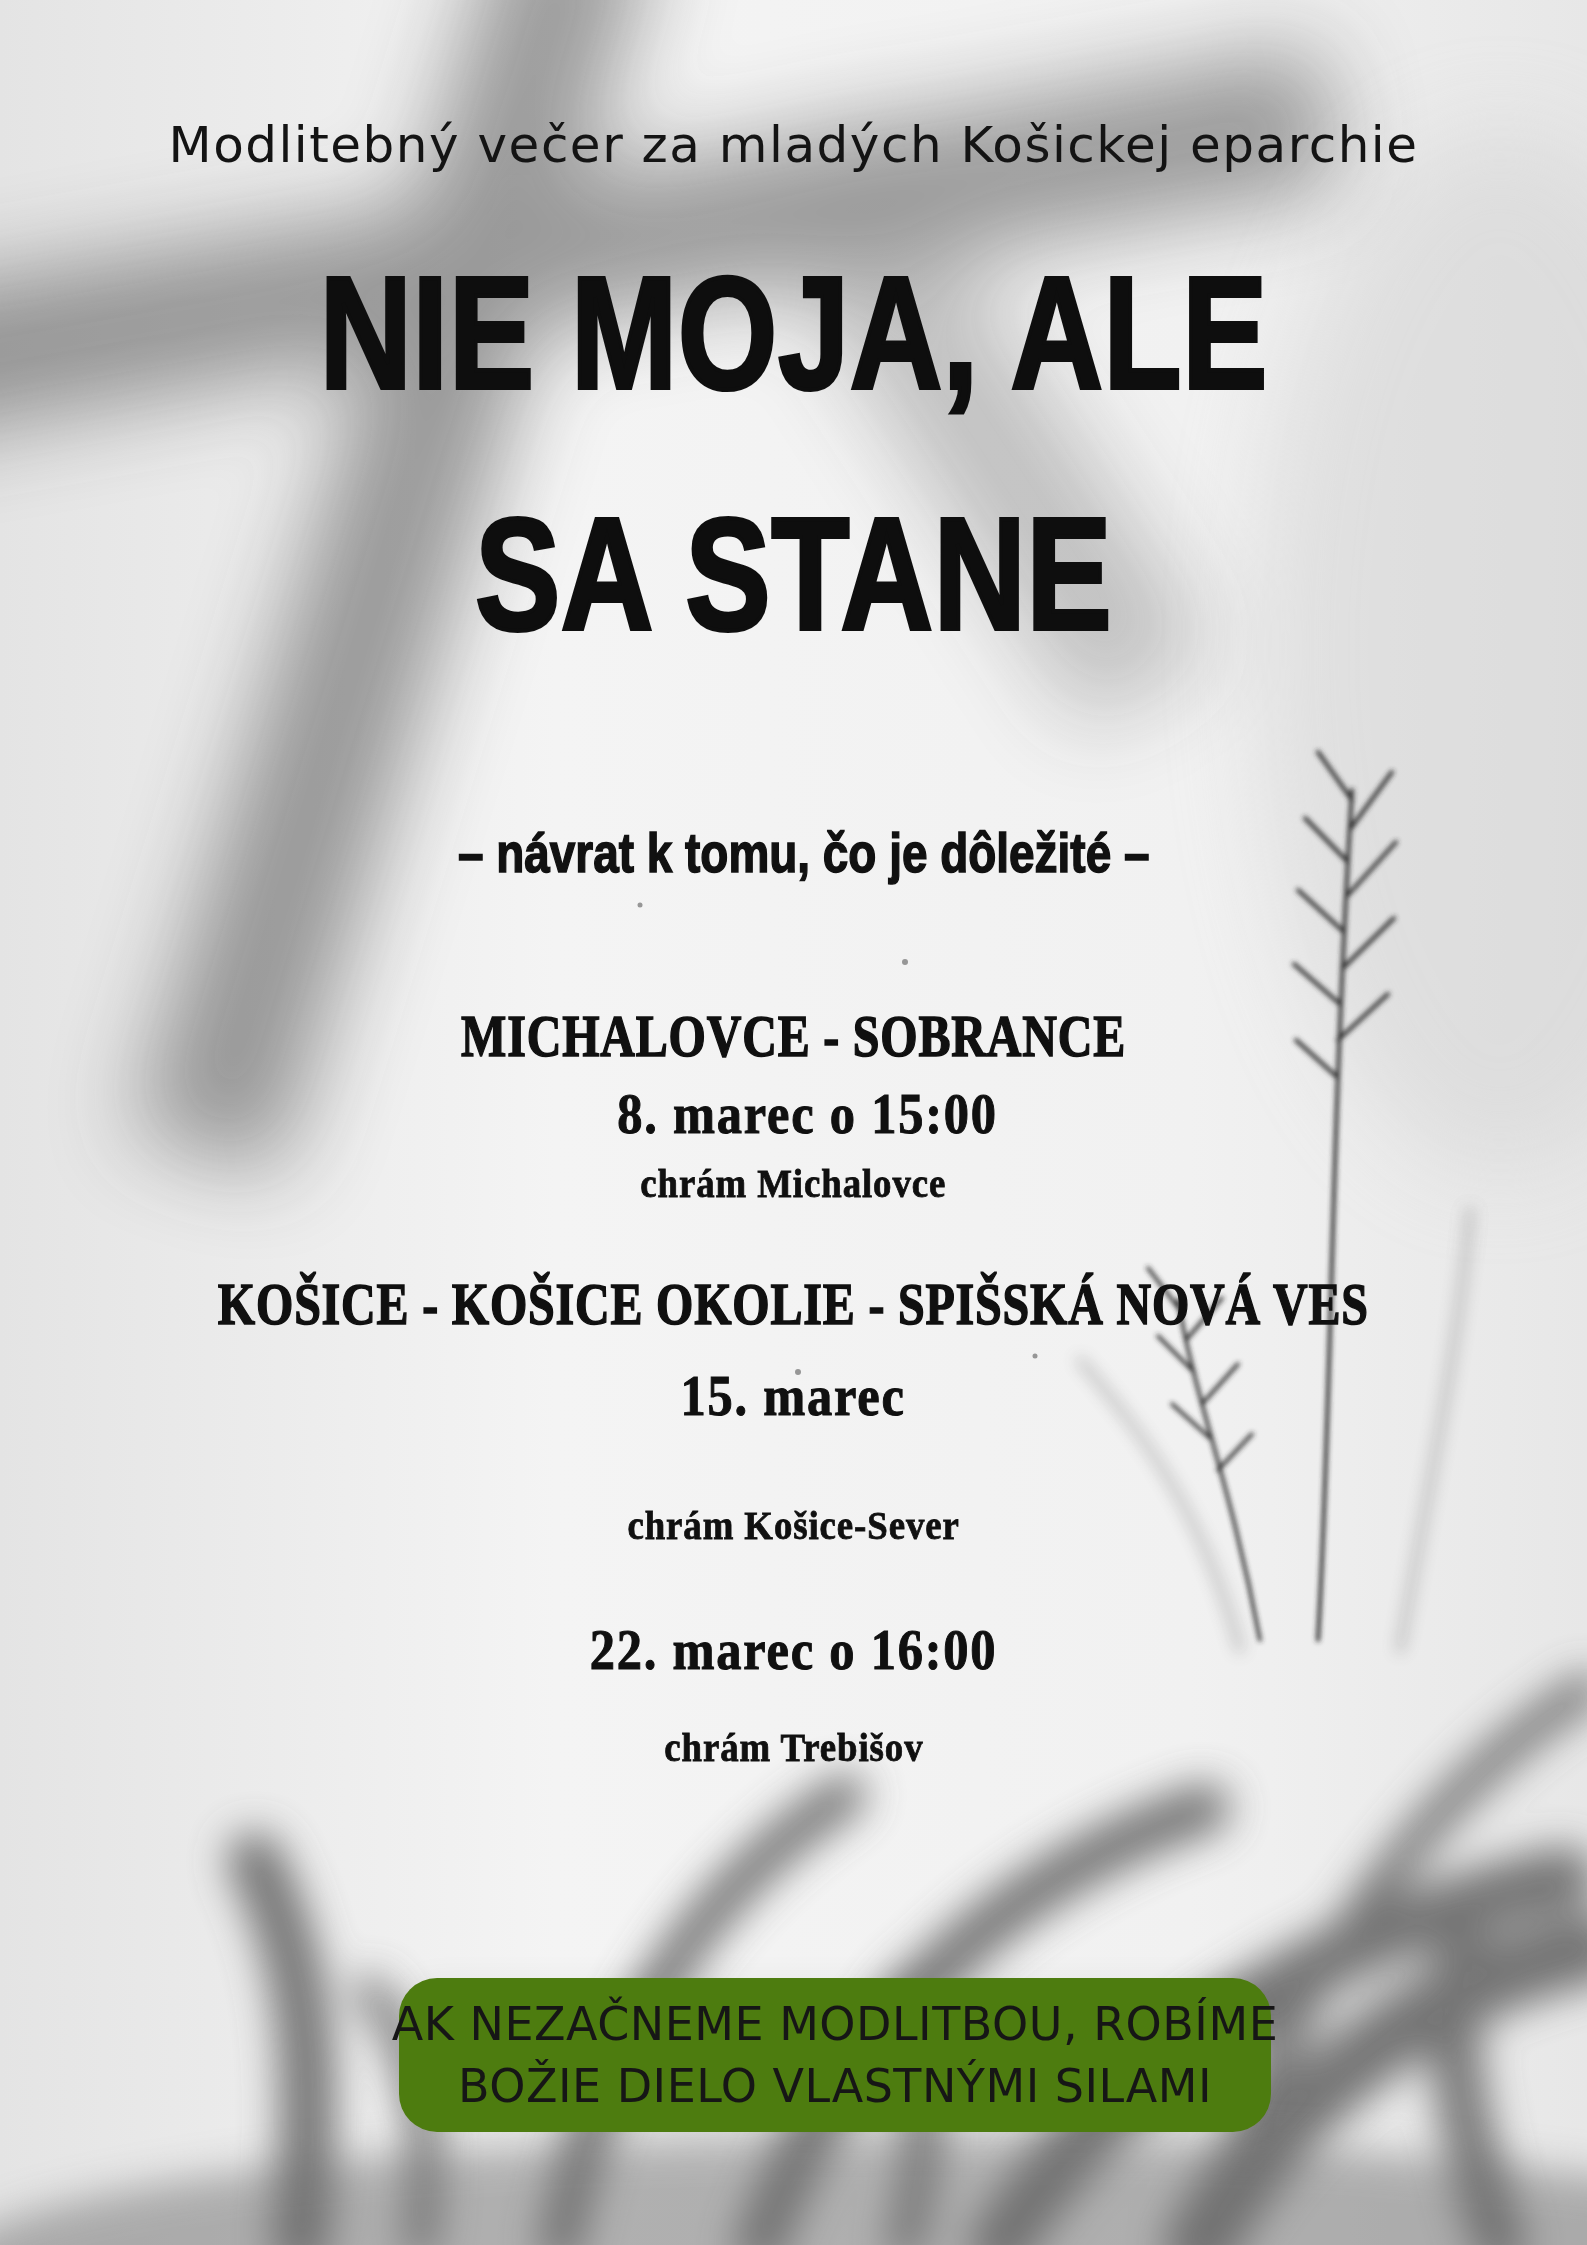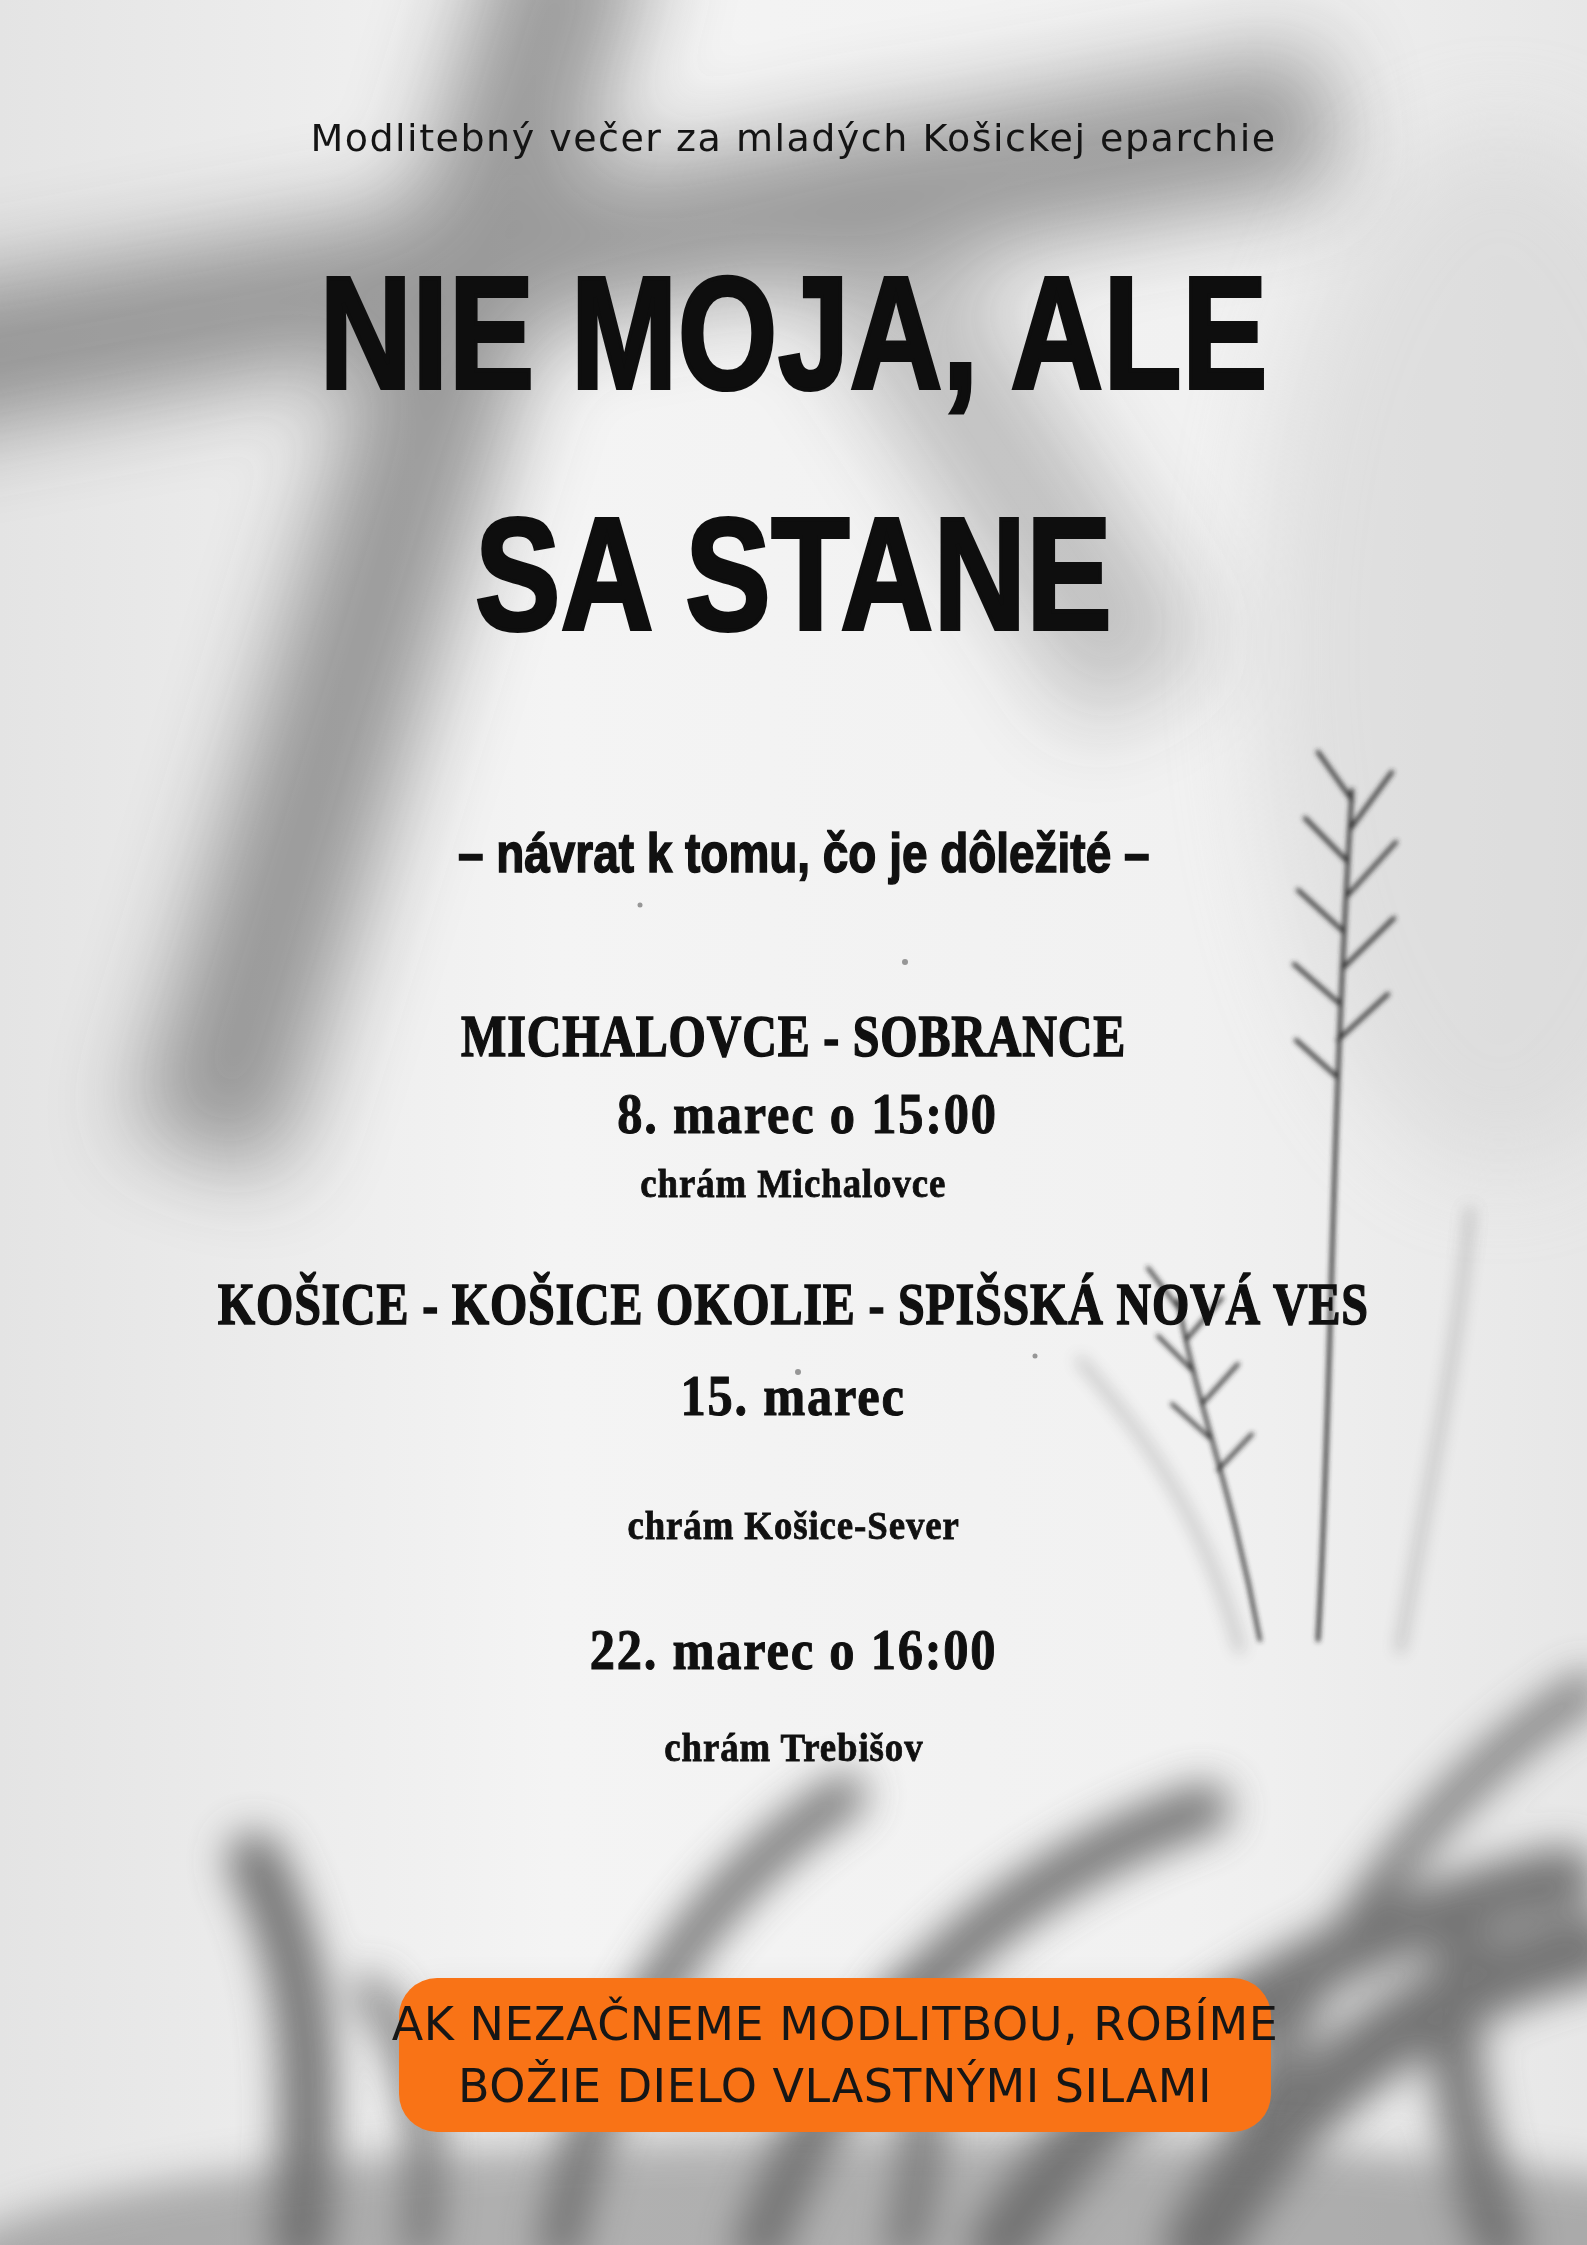--- a/index.html
+++ b/index.html
@@ -9,21 +9,21 @@
     font-family:"Liberation Sans","DejaVu Sans",sans-serif;
     color:#111;
   }
   .bg-art{position:absolute;inset:0;z-index:0;}
   .content{position:absolute;inset:0;z-index:1;}
   .abs{position:absolute;left:0;right:0;text-align:center;}
 
   .eyebrow{
     top:116px;
     font-family:"DejaVu Sans","Liberation Sans",sans-serif;
-    font-size:38px;font-weight:400;letter-spacing:1.5px;color:#141414;
+    font-size:50px;font-weight:400;letter-spacing:1.5px;color:#141414;
   }
 
   .title{top:236px;line-height:194px;font-weight:900;}
   .title .tline{
     display:inline-block;
     font-size:150px;
     letter-spacing:1px;
     transform:scale(0.85,1.06);
     transform-origin:center;
     -webkit-text-stroke:4px #0e0e0e;
@@ -53,21 +53,21 @@
     display:inline-block;font-size:40px;letter-spacing:1px;
     transform:scaleX(0.92);transform-origin:center;white-space:nowrap;
     -webkit-text-stroke:0.8px #101010;
   }
   .e1-regions{top:1002px;} .e1-datetime{top:1082px;margin-left:28px;} .e1-venue{top:1160px;}
   .e2-regions{top:1270px;} .e2-datetime{top:1352px;margin-top:12px;} .e2-venue{top:1502px;}
   .e3-regions{top:1538px;} .e3-datetime{top:1618px;} .e3-venue{top:1724px;}
 
   .quote-box{
     position:absolute;left:399px;top:1978px;width:872px;height:154px;
-    background:#f97316;border-radius:38px;
+    background:#4d7c0f;border-radius:38px;
     display:flex;flex-direction:column;justify-content:center;align-items:center;
     box-shadow:0 0 30px rgba(0,0,0,0.05);
   }
   .quote-box .qline{
     font-family:"DejaVu Sans","Liberation Sans",sans-serif;
     font-size:46px;font-weight:400;letter-spacing:0.5px;color:#161616;
     line-height:62px;white-space:nowrap;
   }
 </style>
 </head>

